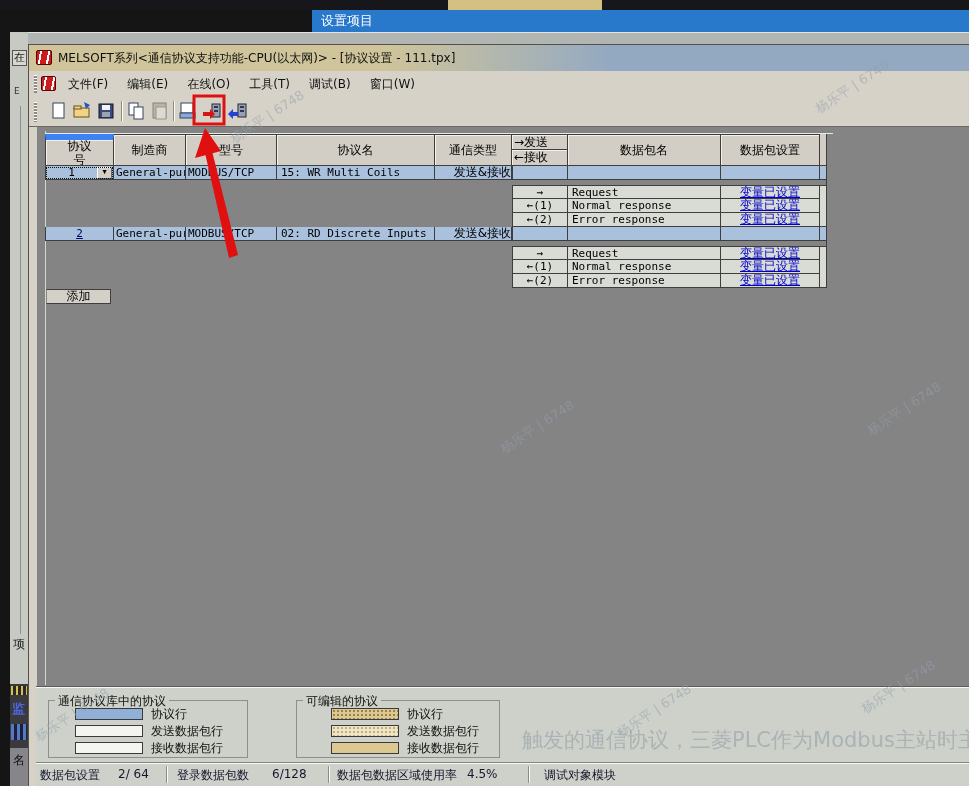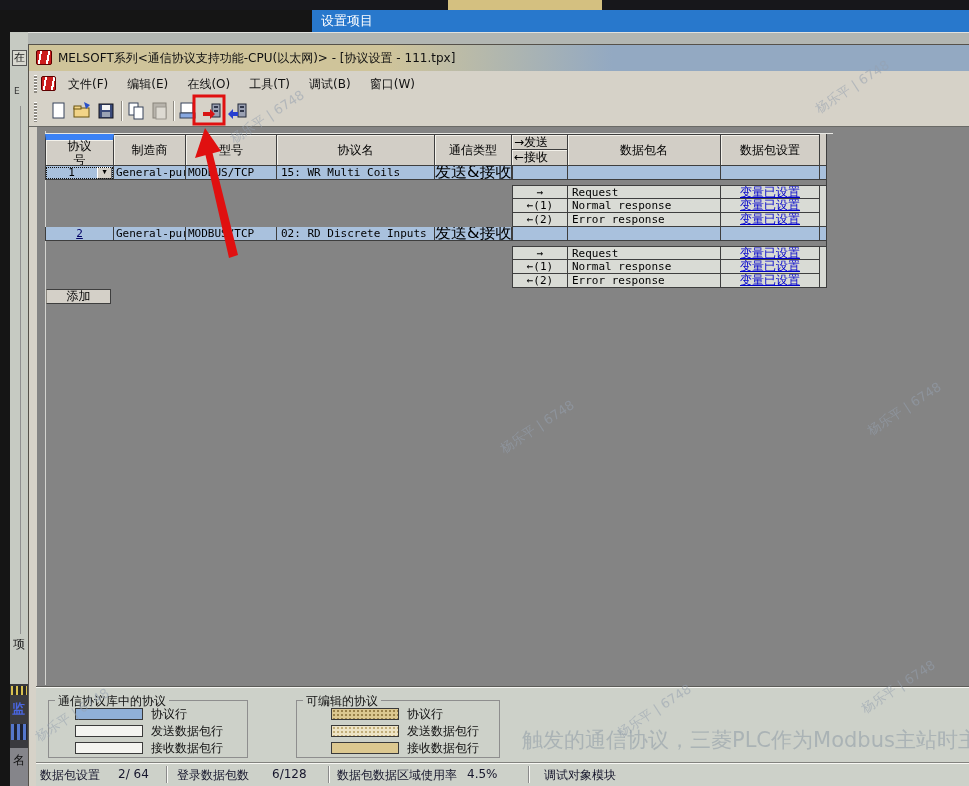--- a/index.html
+++ b/index.html
@@ -23,21 +23,21 @@
          box-shadow:inset 1px 1px 0 #f3f1ea;display:flex;align-items:center;justify-content:center;
          font-size:12px;color:#000;white-space:nowrap;overflow:hidden}
   .prow{background:#a9c1dd;border-right:1px solid #3e3e3e;border-bottom:1px solid #3e3e3e;
         font-size:11px;font-family:"DejaVu Sans Mono",monospace;display:flex;align-items:center;
         white-space:nowrap;overflow:hidden;color:#000}
   .pkc{background:#d9dbd5;border-right:1px solid #3e3e3e;border-bottom:1px solid #3e3e3e;
        font-size:11px;font-family:"DejaVu Sans Mono",monospace;display:flex;align-items:center;
        white-space:nowrap;overflow:hidden;color:#000}
   .pkt{border-top:1px solid #3e3e3e}
   .bl{border-left:1px solid #3e3e3e}
-  .cn{font-family:"DejaVu Sans",sans-serif;font-size:16px;justify-content:flex-start}
+  .cn{font-family:"DejaVu Sans",sans-serif;font-size:12px;justify-content:flex-end}
   .link{color:#0000cc;text-decoration:underline;font-family:"DejaVu Sans",sans-serif;font-size:12px;justify-content:center}
   .ddbtn{width:15px;height:12px;margin-right:1px;background:#d4d0c8;border:1px solid;border-color:#fff #666 #666 #fff;
          display:flex;align-items:center;justify-content:center;flex:none}
   .ddbtn::after{content:"▼";font-size:7px;color:#000;line-height:1}
   
   .gbox{border:1px solid #8e8e8e}
   .glabel{position:absolute;background:#cdd1c9;font-size:12px;color:#111;padding:0 3px;white-space:nowrap}
   .sw{position:absolute;width:68px;height:12px;border:1px solid #3a3a3a}
   .sw-blue{background:#90b0d8}
   .sw-white{background:#f4f4f0}

